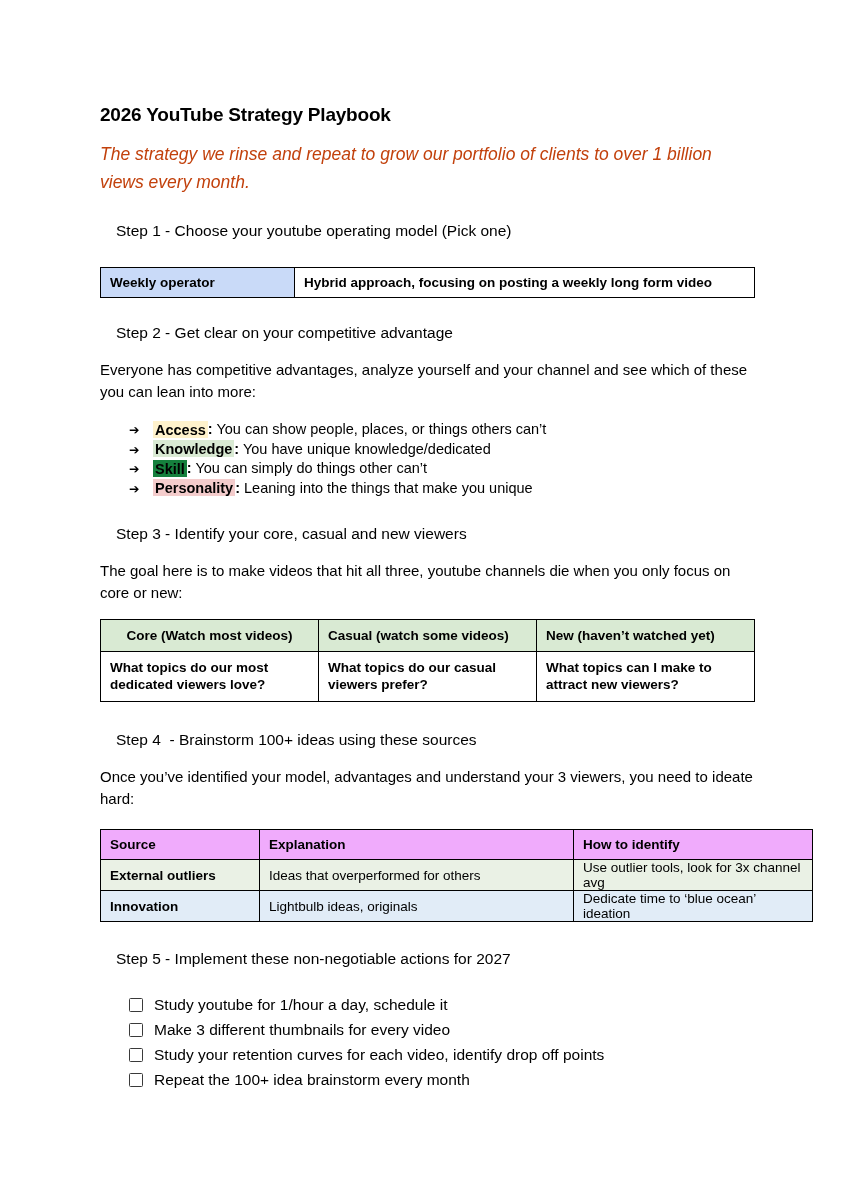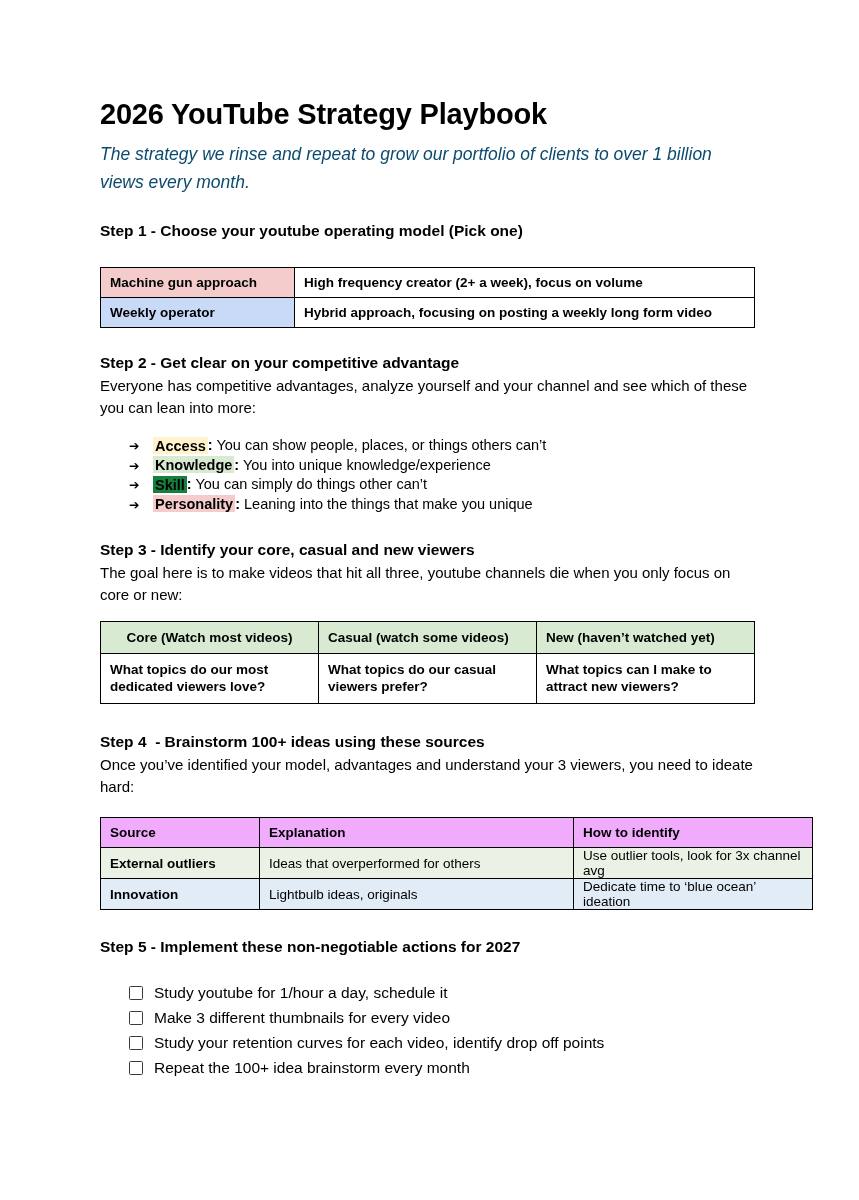--- a/index.html
+++ b/index.html
@@ -10,38 +10,38 @@
   }
   .page {
     box-sizing:border-box;
     width:859px; height:1200px;
     padding:97px 100px 0 100px;
     overflow:hidden;
     background:#fff;
   }
   .doc-title {
     margin:0;
-    font-size:29px;
+    font-size:19px;
     line-height:35px;
     font-weight:bold;
     letter-spacing:-0.2px;
   }
   .doc-subtitle {
     margin:8px 0 0 0;
     font-style:italic;
-    color:#0c4a6e;
+    color:#c2410c;
     font-size:17.5px;
     line-height:28px;
   }
   section { margin:0; }
   .step-title {
-    margin:0;
+    margin:16px;
     font-size:15.5px;
     line-height:20px;
-    font-weight:bold;
+    font-weight:normal;
     white-space:pre-wrap;
   }
   .body-text {
     margin:2px 0 0 0;
     font-size:15px;
     line-height:22px;
     white-space:normal;
   }
   #sec1 { margin-top:25px; }
   #sec2 { margin-top:25px; }
@@ -117,42 +117,38 @@
 <div class="page">
 
   <h1 class="doc-title">2026 YouTube Strategy Playbook</h1>
   <p class="doc-subtitle">The strategy we rinse and repeat to grow our portfolio of clients to over 1 billion views every month.</p>
 
   <section id="sec1">
     <h2 class="step-title">Step 1 - Choose your youtube operating model (Pick one)</h2>
     <table class="t1">
       <tbody>
         <tr>
-          <td class="c1" style="background-color: rgb(244, 204, 204);">Machine gun approach</td>
-          <td>High frequency creator (2+ a week), focus on volume</td>
-        </tr>
-        <tr>
           <td class="c1" style="background-color: rgb(201, 218, 248);">Weekly operator</td>
           <td>Hybrid approach, focusing on posting a weekly long form video</td>
         </tr>
       </tbody>
     </table>
   </section>
 
   <section id="sec2">
     <h2 class="step-title">Step 2 - Get clear on your competitive advantage</h2>
     <p class="body-text">Everyone has competitive advantages, analyze yourself and your channel and see which of these you can lean into more:</p>
     <ul class="bullets">
       <li>
         <span class="arrow">➔</span>
         <span><span class="hl" style="background-color: rgb(255, 242, 204);"><span class="term">Access</span></span><span class="sep">:</span> <span>You can show people, places, or things others can’t</span></span>
       </li>
       <li>
         <span class="arrow">➔</span>
-        <span><span class="hl" style="background-color: rgb(217, 234, 211);"><span class="term">Knowledge</span></span><span class="sep">:</span> <span>You into unique knowledge/experience</span></span>
+        <span><span class="hl" style="background-color: rgb(217, 234, 211);"><span class="term">Knowledge</span></span><span class="sep">:</span> <span>You have unique knowledge/dedicated</span></span>
       </li>
       <li>
         <span class="arrow">➔</span>
         <span><span class="hl" style="background-color: #15803d;"><span class="term">Skill</span></span><span class="sep">:</span> <span>You can simply do things other can’t</span></span>
       </li>
       <li>
         <span class="arrow">➔</span>
         <span><span class="hl" style="background-color: rgb(244, 204, 204);"><span class="term">Personality</span></span><span class="sep">:</span> <span>Leaning into the things that make you unique</span></span>
       </li>
     </ul>

